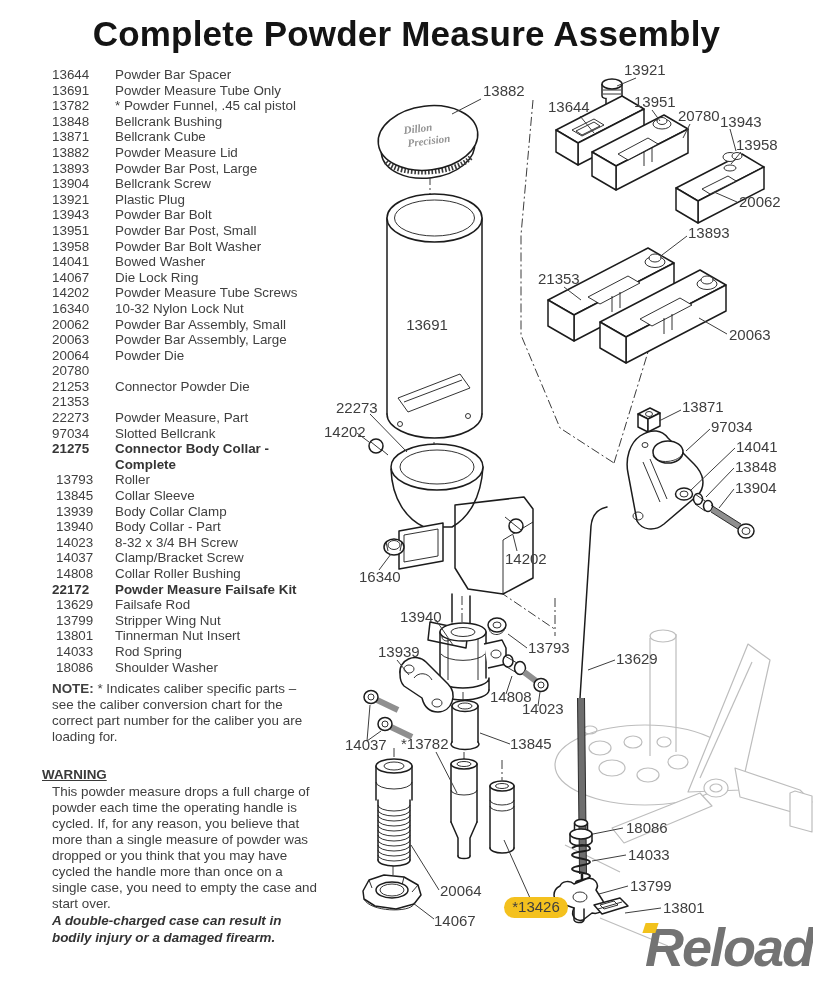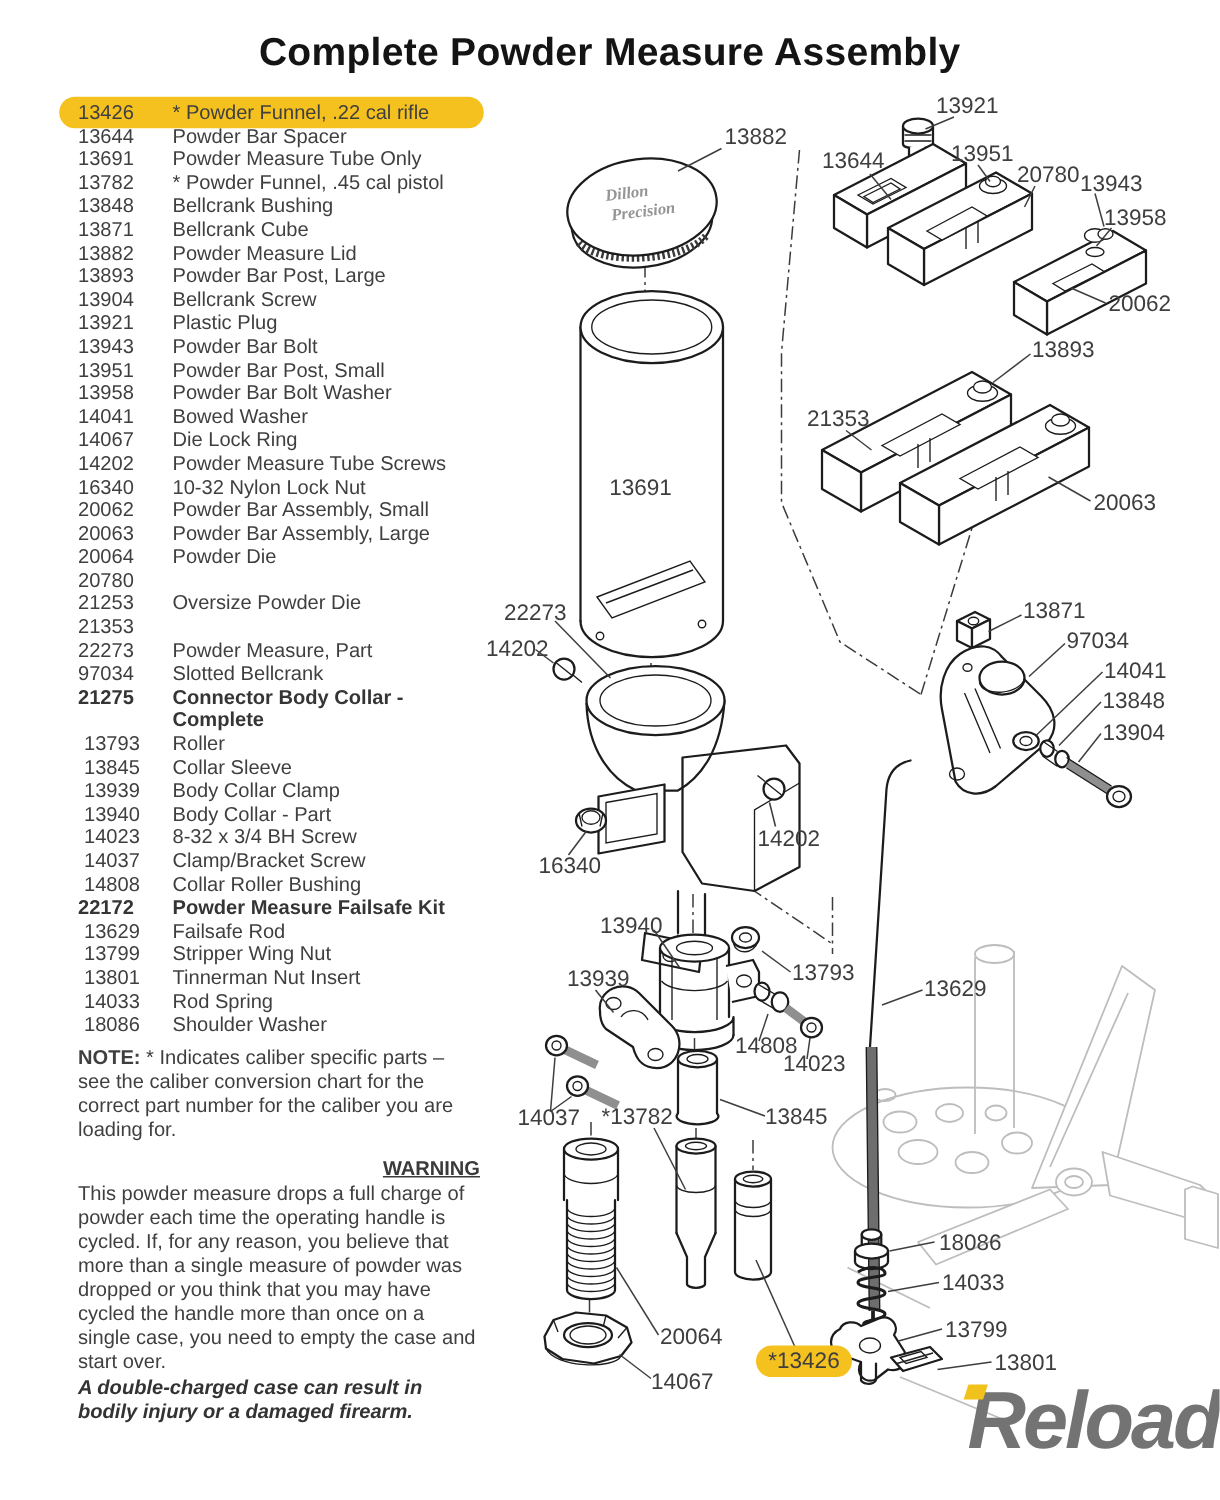--- a/index.html
+++ b/index.html
@@ -1,29 +1,29 @@
 <!DOCTYPE html>
 <html><head>
 <meta charset="utf-8">
 <style>
   html,body{margin:0;padding:0}
   body{width:813px;height:1000px;position:relative;background:#fff;overflow:hidden;
        font-family:"Liberation Sans",sans-serif;}
   .title{position:absolute;top:18px;left:0;width:813px;text-align:center;font-weight:bold;
-         font-size:26px;line-height:32px;color:#141414;letter-spacing:.2px}
+         font-size:35px;line-height:32px;color:#141414;letter-spacing:.2px}
   .list{position:absolute;top:67px;left:42px;width:278px;font-size:13.4px;color:#3f3f3f}
   .row{display:flex;line-height:15.6px}
   .num{margin-left:10px;width:63px;flex:none}
   .desc{flex:1}
   .hd{}
   .hd .num,.hd .desc{font-weight:bold;color:#353535}
   .sub .num{margin-left:14px;width:59px}
   .hl{background:#F4C11E;border-radius:10px;box-shadow:0 0 0 2.5px #F4C11E}
   .note{margin:6px 0 0 10px;line-height:16px}
-  .warn-head{margin-top:10px;text-align:right;font-weight:bold;text-decoration:underline;color:#3a3a3a}
+  .warn-head{margin-top:22px;text-align:left;font-weight:bold;text-decoration:underline;color:#3a3a3a}
   .warn-body{margin:2px 0 0 10px;line-height:16px}
   .warn-em{margin:1px 0 0 10px;font-weight:bold;font-style:italic;line-height:16.5px;color:#333}
   
   .p{fill:#fff;stroke:#1c1c1c;stroke-width:1.5;stroke-linejoin:round}
   .pn{fill:none;stroke:#1c1c1c;stroke-width:1.5;stroke-linecap:round;stroke-linejoin:round}
   .t{fill:none;stroke:#1c1c1c;stroke-width:.9}
   .tf{fill:#fff;stroke:#1c1c1c;stroke-width:.9}
   .ld{stroke:#3e3e3e;stroke-width:1;fill:none}
   .dd{fill:none;stroke:#3c3c3c;stroke-width:1;stroke-dasharray:9 3 2 3}
   .gh{fill:none;stroke:#bdbdbd;stroke-width:1.2;stroke-linejoin:round}
@@ -39,24 +39,20 @@
                transform:skewX(-18deg)}
 </style>
 </head>
 <body>
 
 <div class="title">
   <div>Complete Powder Measure Assembly</div>
 </div>
 
 <div class="list">
-  <div class="row hl">
-      <span class="num">13426</span>
-      <span class="desc">* Powder Funnel, .22 cal rifle</span>
-    </div>
   <div class="row">
       <span class="num">13644</span>
       <span class="desc">Powder Bar Spacer</span>
     </div>
   <div class="row">
       <span class="num">13691</span>
       <span class="desc">Powder Measure Tube Only</span>
     </div>
   <div class="row">
       <span class="num">13782</span>
@@ -124,21 +120,21 @@
     </div>
   <div class="row">
       <span class="num">20064</span>
       <span class="desc">Powder Die</span>
     </div>
   <div class="row">
       <span class="num">20780</span>
     </div>
   <div class="row">
       <span class="num">21253</span>
-      <span class="desc">Oversize Powder Die</span>
+      <span class="desc">Connector Powder Die</span>
     </div>
   <div class="row">
       <span class="num">21353</span>
     </div>
   <div class="row">
       <span class="num">22273</span>
       <span class="desc">Powder Measure, Part</span>
     </div>
   <div class="row">
       <span class="num">97034</span>

